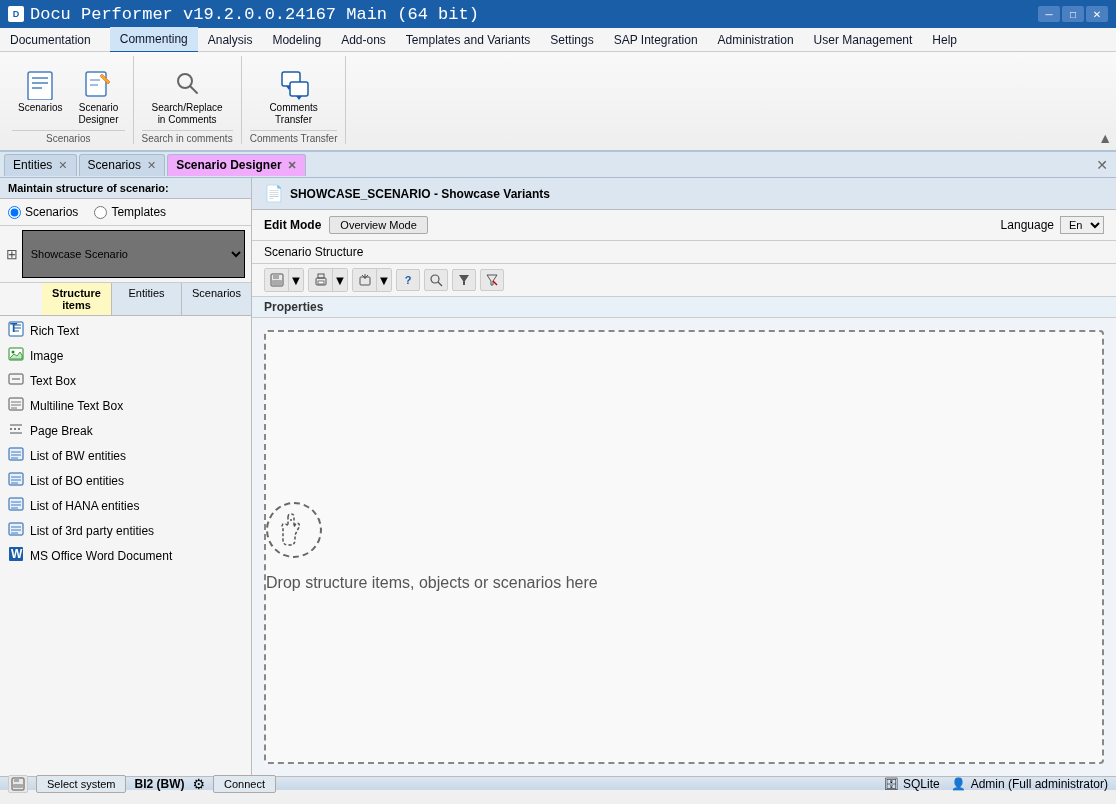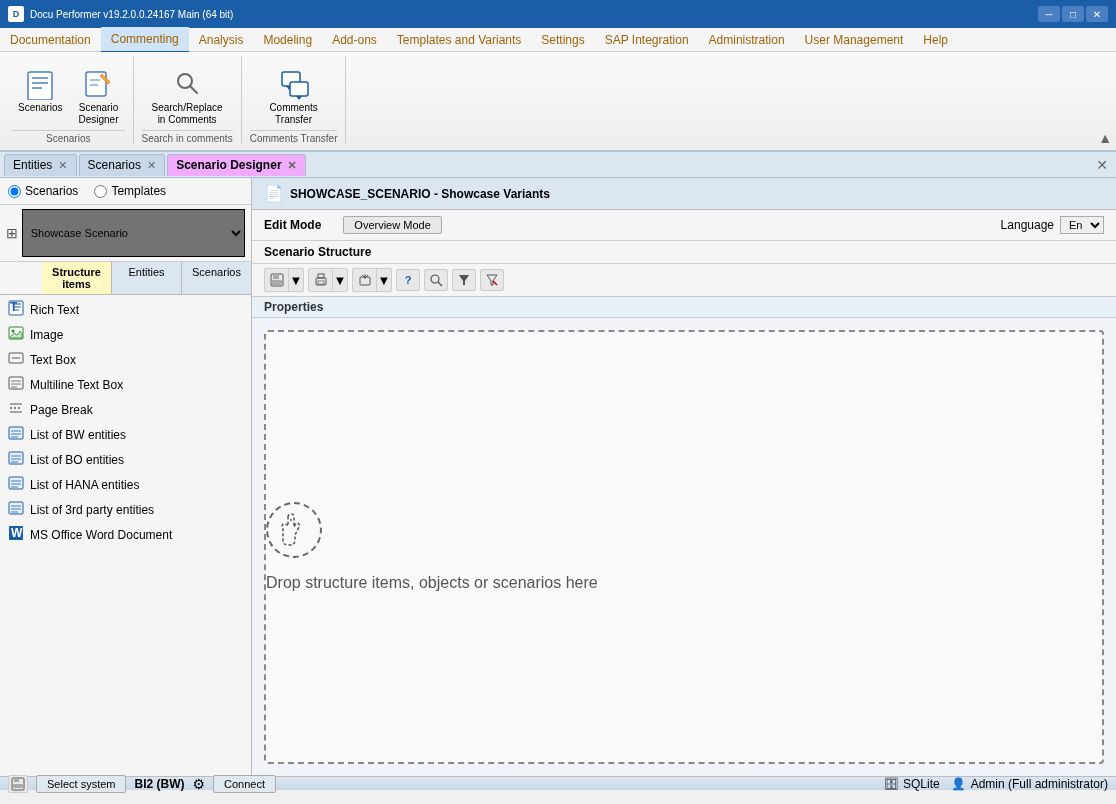--- a/index.html
+++ b/index.html
@@ -12,21 +12,21 @@
       display: flex;
       align-items: center;
       padding: 0 8px;
       color: white;
       user-select: none;
     }
     #title-bar .app-icon {
       width: 16px; height: 16px; background: #fff; border-radius: 2px; margin-right: 6px;
       display: flex; align-items: center; justify-content: center; font-size: 9px; color: #1a5ea8; font-weight: bold;
     }
-    #title-bar .title-text { flex: 1; font-size: 10px; }
+    #title-bar .title-text { flex: 1; font-size: 17px; font-family: Liberation Mono, monospace; }
     #title-bar .win-buttons { display: flex; gap: 2px; }
     #title-bar .win-btn {
       width: 22px; height: 16px; background: #4a7fc1; border: none; color: white; cursor: pointer;
       display: flex; align-items: center; justify-content: center; font-size: 10px; border-radius: 2px;
     }
 
     
     #menu-bar {
       background: #f5f5f5;
       border-bottom: 1px solid #ccc;
@@ -34,23 +34,23 @@
       height: 24px;
       align-items: center;
     }
     .menu-item {
       padding: 12px 10px;
       height: 100%;
       display: flex;
       align-items: center;
       cursor: pointer;
       font-size: 12px;
-      color: #a16207;
-    }
-    .menu-item.active { background: #d0e4f7; border-bottom: 2px solid #1a5ea8; }
+      color: #0f172a;
+    }
+    .menu-item.active { background: #d0e4f7; border-bottom: 2px solid #1a5ea8; margin-left: 9px; }
 
     
     #ribbon {
       background: linear-gradient(180deg, #f9f9f9 0%, #eeeeee 100%);
       border-bottom: 2px solid #b0c4d8;
       height: 100px;
       display: flex;
       align-items: flex-start;
       padding: 4px 4px 0 4px;
       position: relative;
@@ -250,21 +250,21 @@
       font-size: 14px;
       font-weight: bold;
       display: flex;
       align-items: center;
       gap: 6px;
     }
     #scenario-title .doc-icon { font-size: 16px; color: #1a5ea8; }
     #edit-mode-bar {
       display: flex;
       align-items: center;
-      gap: 22px;
+      gap: 8px;
       padding: 6px 12px;
       border-bottom: 1px solid #ccc;
       background: #f5f5f5;
     }
     #edit-mode-bar .mode-label { font-weight: bold; font-size: 12px; }
     .overview-btn {
       padding: 2px 10px;
       border: 1px solid #aaa;
       background: #e8e8e8;
       cursor: pointer;
@@ -281,21 +281,21 @@
     .lang-select {
       padding: 1px 4px;
       border: 1px solid #aaa;
       font-size: 11px;
     }
     #structure-section {
       padding: 4px 12px;
       border-bottom: 1px solid #ccc;
       background: #f5f5f5;
     }
-    #structure-section .section-title { font-weight: bold; font-size: 12px; }
+    #structure-section .section-title { font-weight: normal; font-size: 12px; }
     #toolbar-row {
       display: flex;
       align-items: center;
       gap: 4px;
       padding: 4px 12px;
       border-bottom: 1px solid #ccc;
       background: #f5f5f5;
     }
     .tool-btn {
       width: 24px; height: 22px;
@@ -493,20 +493,21 @@
   <div class="tab active">
     <span>Scenario Designer</span>
     <span class="tab-close">✕</span>
   </div>
   <div class="tab-close-main">✕</div>
 </div>
 
 <div id="main-content">
 
   <div id="left-panel">
+    <div id="left-panel-header">Maintain structure of scenario:</div>
 
     <div id="left-panel-radio">
       <label class="radio-option">
         <input type="radio" name="mode" checked="" style="">
         <span>Scenarios</span>
       </label>
       <label class="radio-option">
         <input type="radio" name="mode" style="">
         <span>Templates</span>
       </label>

